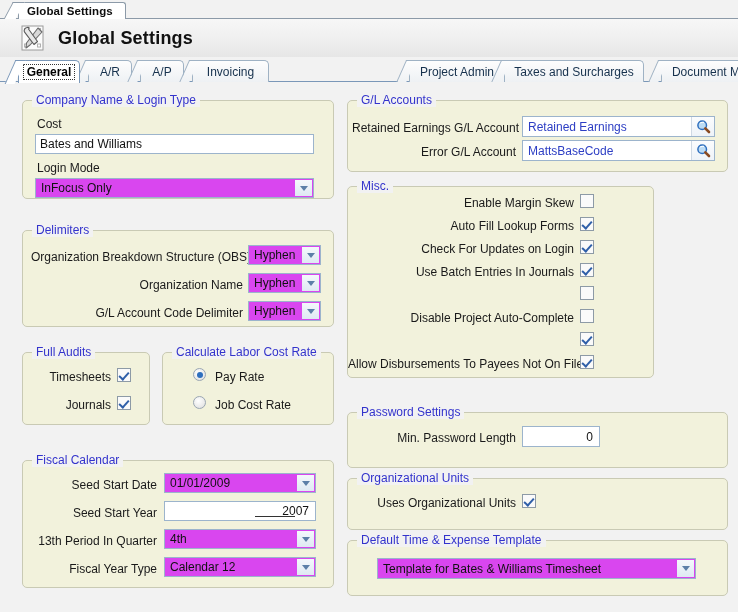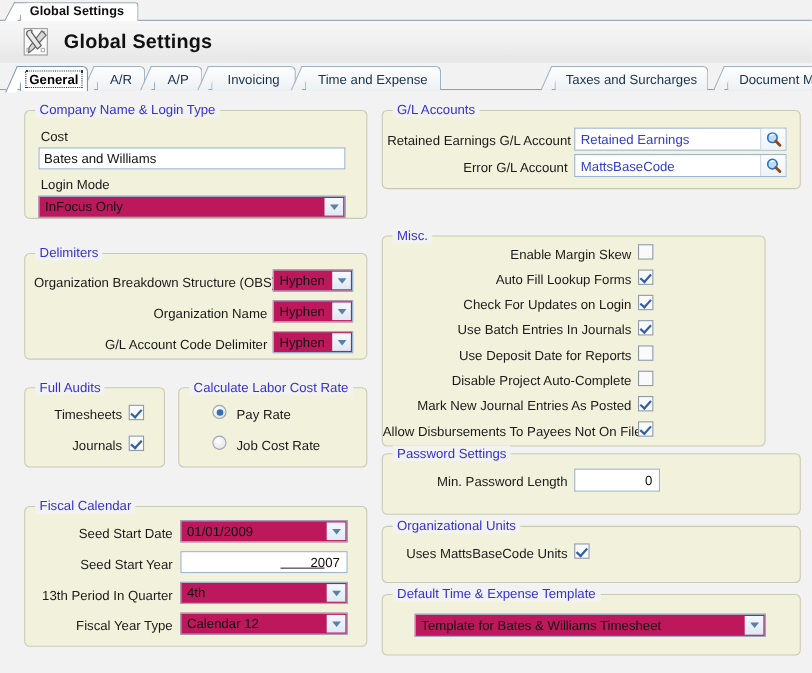--- a/index.html
+++ b/index.html
@@ -176,21 +176,21 @@
     color: #111;
     display: flex;
     align-items: center;
     padding: 0 4px;
     line-height: 14px;
   }
   .textbox.num { justify-content: flex-end; padding-right: 6px; }
 
   .combo {
     position: absolute;
-    background: #be185d;
+    background: #d946ef;
     border: 1px solid #9cb4cc;
     box-sizing: border-box;
     font-size: 12px;
     color: #111;
     display: flex;
     align-items: center;
     padding: 0 20px 0 5px;
     line-height: 14px;
     white-space: nowrap;
     overflow: hidden;
@@ -305,22 +305,22 @@
   </div>
   <div class="tab" style="left:88px;width:44px;">
     <span class="tab-label">A/R</span>
   </div>
   <div class="tab" style="left:140px;width:44px;">
     <span class="tab-label">A/P</span>
   </div>
   <div class="tab" style="left:192px;width:77px;">
     <span class="tab-label">Invoicing</span>
   </div>
-  <div class="tab" style="left:277px;width:124px;">
-    <span class="tab-label">Time and Expense</span>
+  <div class="tab" style="left:409px;width:96px;">
+    <span class="tab-label">Project Admin</span>
   </div>
   <div class="tab" style="left:504px;width:140px;">
     <span class="tab-label">Taxes and Surcharges</span>
   </div>
   <div class="tab" style="left:661px;width:150px;">
     <span class="tab-label">Document Management</span>
   </div>
 </div>
 
 <div class="content">
@@ -434,63 +434,61 @@
           <svg width="15" height="15" viewBox="0 0 15 15">
             <circle cx="6.2" cy="6.2" r="4.3" fill="#bcdcf5" stroke="#2f6fbe" stroke-width="1.5"></circle>
             <path d="M4.2 4.2 A4 4 0 0 1 8 3.4" fill="none" stroke="#ffffff" stroke-width="1.1"></path>
             <line x1="9.3" y1="9.3" x2="13" y2="13" stroke="#8a4b22" stroke-width="2.6" stroke-linecap="round"></line>
           </svg>
         </span>
       </div>
     </div>
   </div>
 
-  <div class="panel" style="left:347px;top:132px;width:349px;height:192px;">
+  <div class="panel" style="left:347px;top:104px;width:307px;height:192px;">
     <span class="panel-legend">Misc.</span>
     <div class="panel-inner">
       <span class="lbl right" style="left:4px;top:9px;width:222px;">Enable Margin Skew</span>
       <span class="chk" style="left:232px;top:7px;"></span>
 
       <span class="lbl right" style="left:4px;top:32px;width:222px;">Auto Fill Lookup Forms</span>
       <span class="chk on" style="left:232px;top:30px;"></span>
 
       <span class="lbl right" style="left:4px;top:55px;width:222px;">Check For Updates on Login</span>
       <span class="chk on" style="left:232px;top:53px;"></span>
 
       <span class="lbl right" style="left:4px;top:78px;width:222px;">Use Batch Entries In Journals</span>
       <span class="chk on" style="left:232px;top:76px;"></span>
 
-      <span class="lbl right" style="left:4px;top:101px;width:222px;">Use Deposit Date for Reports</span>
       <span class="chk" style="left:232px;top:99px;"></span>
 
       <span class="lbl right" style="left:4px;top:124px;width:222px;">Disable Project Auto-Complete</span>
       <span class="chk" style="left:232px;top:122px;"></span>
 
-      <span class="lbl right" style="left:4px;top:147px;width:222px;">Mark New Journal Entries As Posted</span>
       <span class="chk on" style="left:232px;top:145px;"></span>
 
       <span class="lbl right" style="left:0px;top:170px;width:226px;">Allow Disbursements To Payees Not On File</span>
       <span class="chk on" style="left:232px;top:168px;"></span>
     </div>
   </div>
 
   <div class="panel" style="left:347px;top:330px;width:381px;height:56px;">
     <span class="panel-legend">Password Settings</span>
     <div class="panel-inner">
       <span class="lbl right" style="left:4px;top:18px;width:164px;">Min. Password Length</span>
       <div class="textbox num" style="left:174px;top:13px;width:78px;height:21px;">
         <span>0</span>
       </div>
     </div>
   </div>
 
   <div class="panel" style="left:347px;top:396px;width:381px;height:52px;">
     <span class="panel-legend">Organizational Units</span>
     <div class="panel-inner">
-      <span class="lbl right" style="left:4px;top:17px;width:164px;">Uses MattsBaseCode Units</span>
+      <span class="lbl right" style="left:4px;top:17px;width:164px;">Uses Organizational Units</span>
       <span class="chk on" style="left:174px;top:15px;"></span>
     </div>
   </div>
 
   <div class="panel" style="left:347px;top:458px;width:381px;height:56px;">
     <span class="panel-legend">Default Time &amp; Expense Template</span>
     <div class="panel-inner">
       <div class="combo" style="left:29px;top:17px;width:319px;height:21px;">
         <span>Template for Bates &amp; Williams Timesheet</span>
         <span class="arrow"></span>

